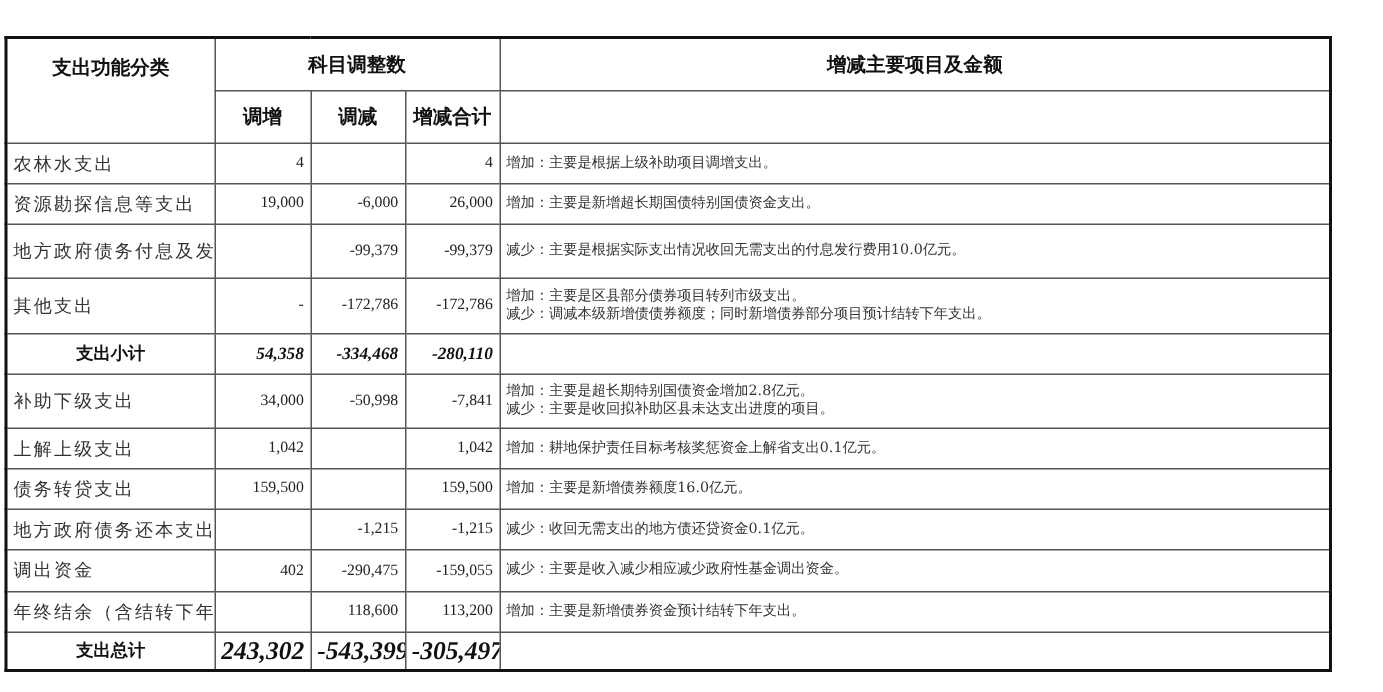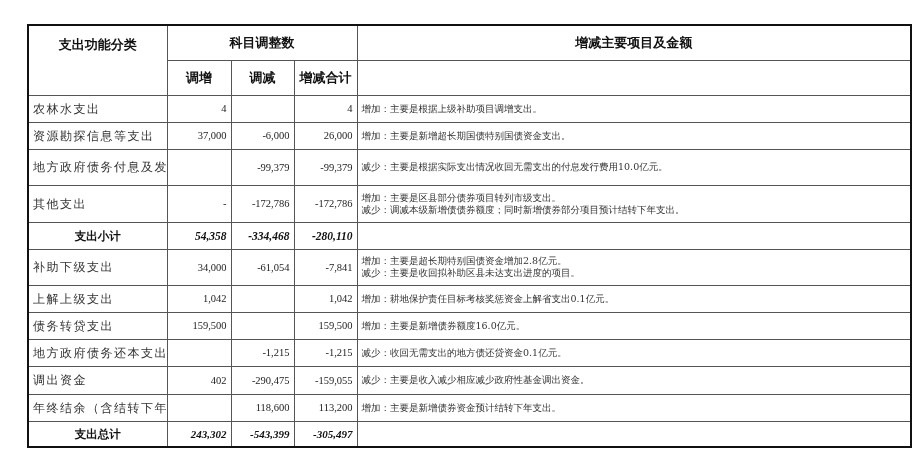--- a/index.html
+++ b/index.html
@@ -1,33 +1,33 @@
 <!DOCTYPE html>
 <html><head>
   <meta charset="utf-8">
   <style>
     html, body { margin: 0; padding: 0; background: #ffffff; }
     body { width: 922px; height: 461px; position: relative; overflow: hidden;
            font-family: "DejaVu Serif", "Liberation Serif", serif; color: #1a1a1a; }
-    table.budget { position: absolute; left: 27px; top: 24px; width: 883px;
+    table.budget { position: absolute; left: 3px; top: 24px; width: 883px;
                    border-collapse: collapse; table-layout: fixed;
                    border: 2px solid #111; }
     table.budget td { border: 1px solid #555; padding: 0 4px; overflow: hidden;
                       white-space: nowrap; vertical-align: middle; }
     col.c1 { width: 139px; } col.c2 { width: 64px; } col.c3 { width: 63px; }
     col.c4 { width: 63px; } col.c5 { width: 554px; }
     .hdr td { font-family: "DejaVu Sans", "Liberation Sans", sans-serif; font-weight: bold;
               font-size: 13px; text-align: center; color: #111; }
     .hdr1 { height: 35px; } .hdr2 { height: 35px; }
     td.cat { font-size: 12px; letter-spacing: 1.5px; white-space: normal; line-height: 14px; color: #333; padding-left: 2px; }
     td.num { font-family: "Liberation Serif", serif; font-size: 10.5px; text-align: right; padding-right: 2px; color: #222; }
     td.desc { font-size: 9.5px; white-space: normal; line-height: 12px; color: #333; padding-left: 6px; margin-left: 20px; }
     tr.subtotal td.cat { font-family: Liberation Serif, serif; font-weight: bold; text-align: center; letter-spacing: 0; font-size: 11.5px; color: #111; }
     tr.subtotal td.num { font-weight: bold; font-size: 11.5px; color: #111; font-style: italic; }
-    tr.total td.num { font-size: 11px; }
+    tr.total td.num { font-size: 17px; }
     .desc-line { display: block; }
   </style>
 </head>
 <body>
 
 <table class="budget">
   <colgroup>
     <col class="c1">
       <col class="c2">
       <col class="c3">
@@ -50,21 +50,21 @@
         <td class="cat">农林水支出</td>
         <td class="num">4</td>
         <td class="num"></td>
         <td class="num">4</td>
         <td class="desc">
           <span class="desc-line">增加：主要是根据上级补助项目调增支出。</span>
         </td>
       </tr>
       <tr class="" style="height: 27px;">
         <td class="cat">资源勘探信息等支出</td>
-        <td class="num">37,000</td>
+        <td class="num">19,000</td>
         <td class="num">-6,000</td>
         <td class="num">26,000</td>
         <td class="desc">
           <span class="desc-line">增加：主要是新增超长期国债特别国债资金支出。</span>
         </td>
       </tr>
       <tr class="" style="height: 36px;">
         <td class="cat">地方政府债务付息及发行费用支出</td>
         <td class="num"></td>
         <td class="num">-99,379</td>
@@ -86,21 +86,21 @@
       <tr class="subtotal" style="height: 27px;">
         <td class="cat">支出小计</td>
         <td class="num">54,358</td>
         <td class="num">-334,468</td>
         <td class="num">-280,110</td>
         <td class="desc"></td>
       </tr>
       <tr class="" style="height: 36px;">
         <td class="cat">补助下级支出</td>
         <td class="num">34,000</td>
-        <td class="num">-61,054</td>
+        <td class="num">-50,998</td>
         <td class="num">-7,841</td>
         <td class="desc">
           <span class="desc-line">增加：主要是超长期特别国债资金增加2.8亿元。</span>
           <span class="desc-line">减少：主要是收回拟补助区县未达支出进度的项目。</span>
         </td>
       </tr>
       <tr class="" style="height: 27px;">
         <td class="cat">上解上级支出</td>
         <td class="num">1,042</td>
         <td class="num"></td>

